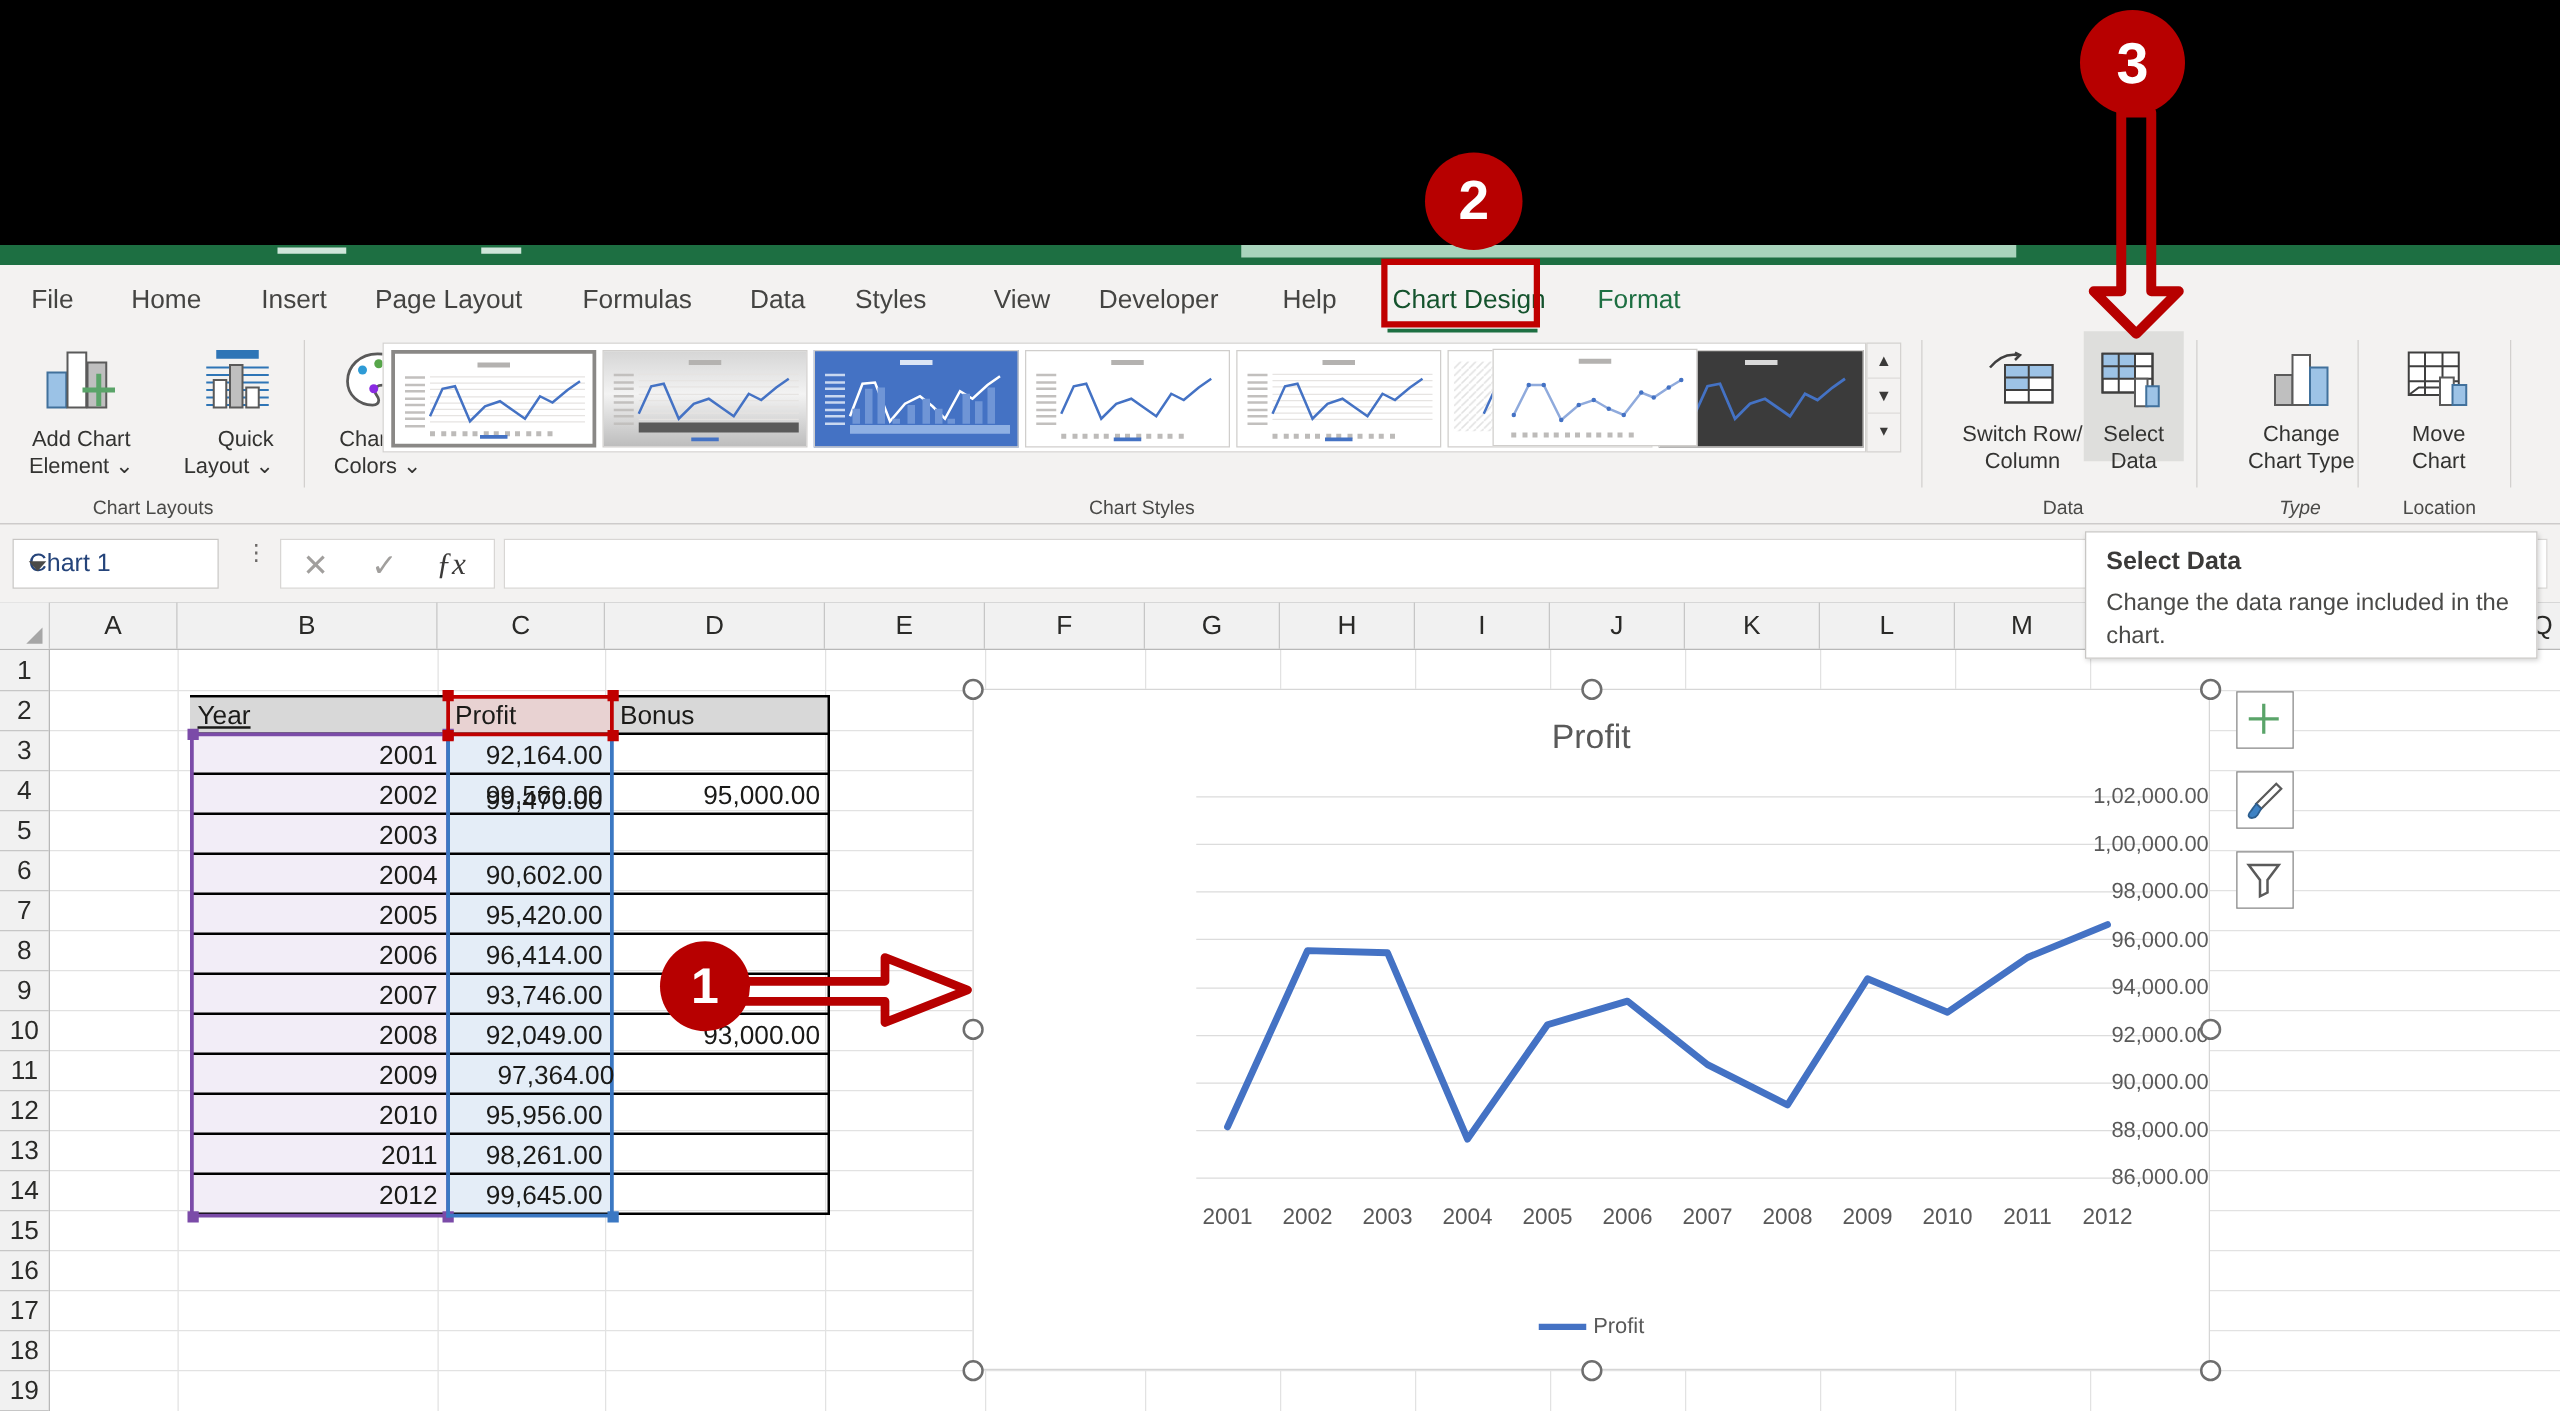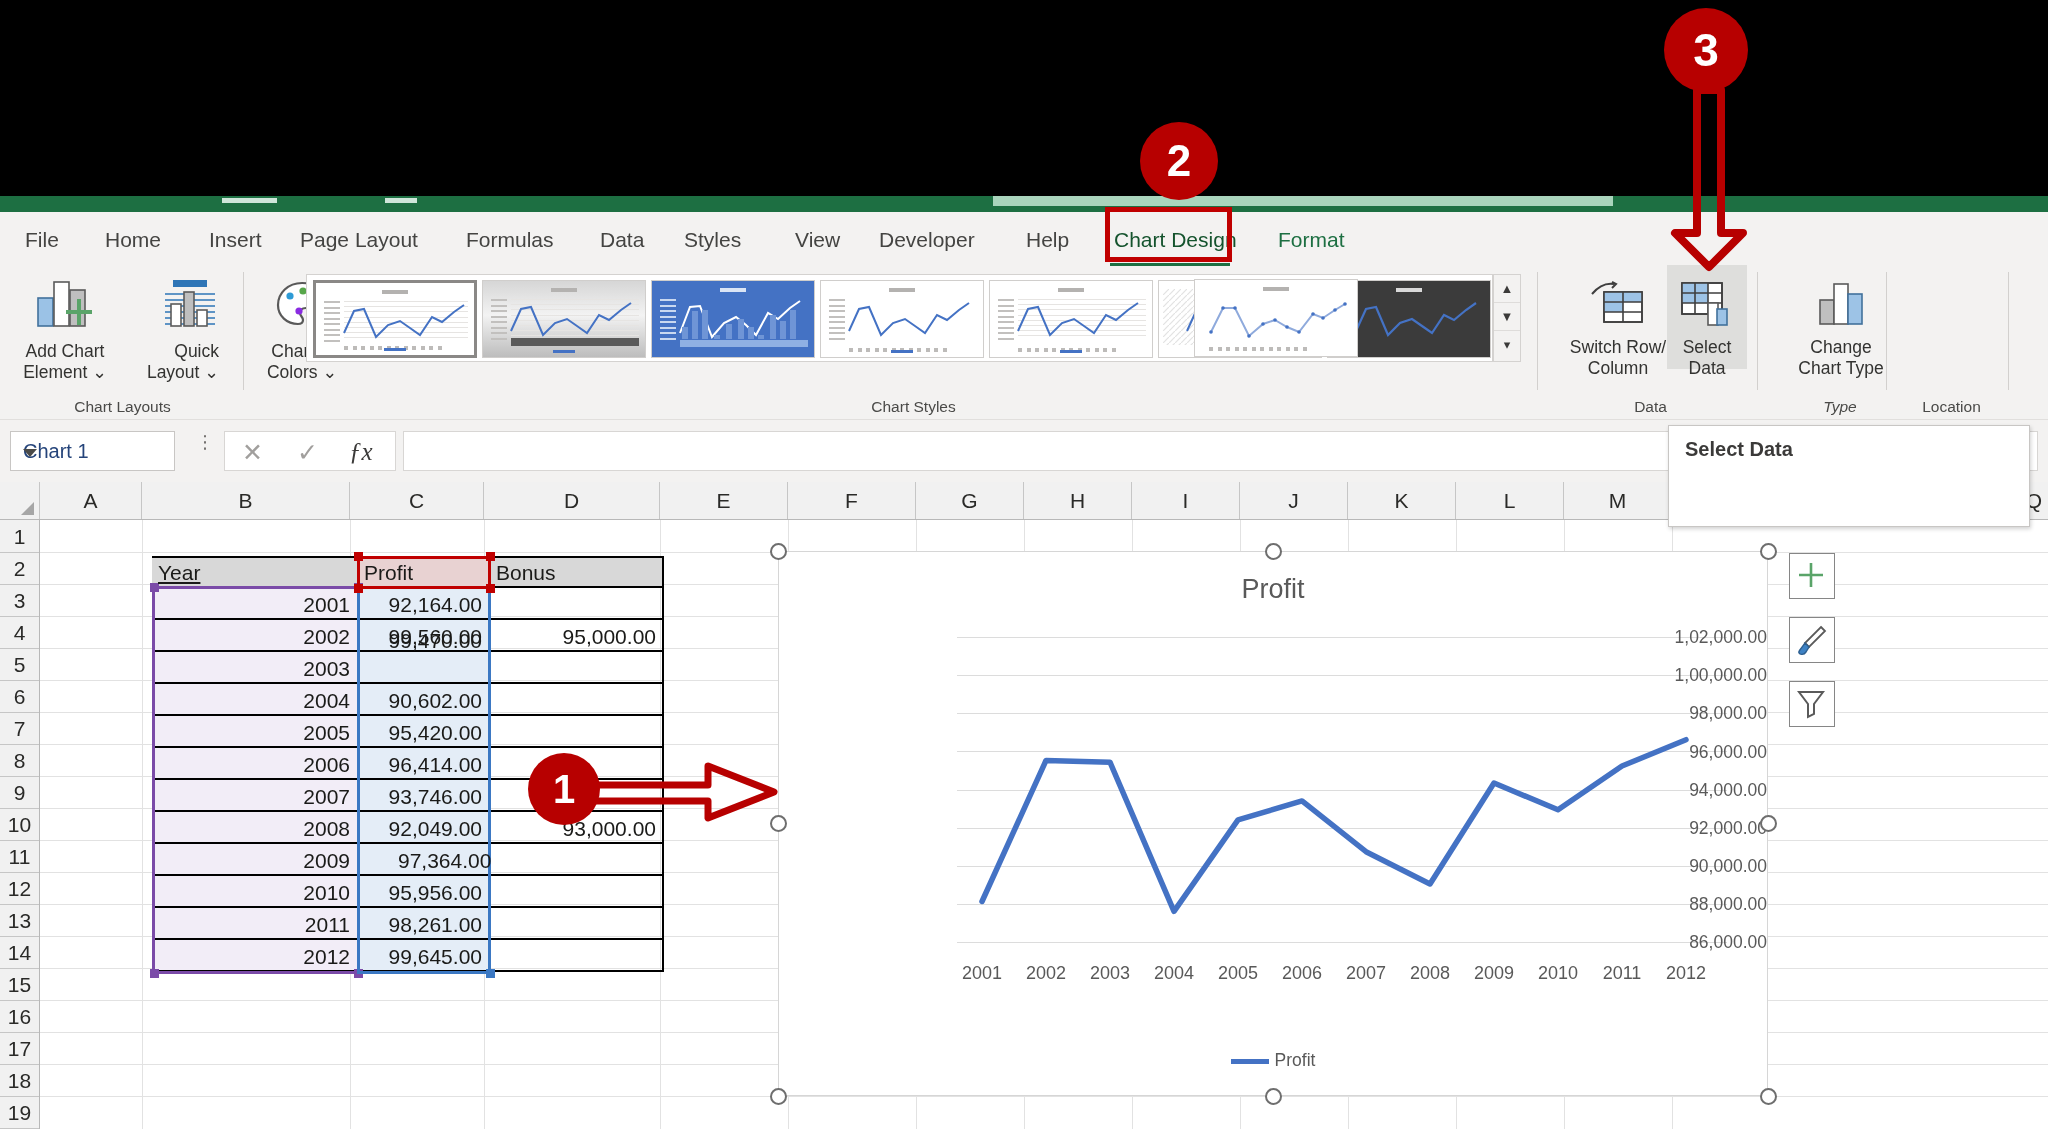--- a/index.html
+++ b/index.html
@@ -478,20 +478,35 @@
       <rect x="34" y="16" width="14" height="30" fill="#9dc3e6" stroke="#41719c" stroke-width="1.6"></rect>
     </svg>
     <div style="margin-top:2px;">
       <div>Change</div>
       <div>Chart Type</div>
     </div>
   </div>
 
   <div class="grp-sep" style="left:1886px;"></div>
 
+  <div class="bigbtn" style="left:1896px; top:278px; width:110px;">
+    <svg width="58" height="52" viewBox="0 0 58 52">
+      <g stroke="#3f3f3f" stroke-width="1.6" fill="#fff">
+        <rect x="5" y="4" width="40" height="34"></rect>
+        <path d="M18 4v34 M32 4v34 M5 15h40 M5 27h40"></path>
+        <path d="M5 38 l8 -6 h32" fill="none"></path>
+      </g>
+      <rect x="30" y="24" width="11" height="22" fill="#fff" stroke="#5a5a5a" stroke-width="1.6"></rect>
+      <rect x="40" y="30" width="11" height="16" fill="#9dc3e6" stroke="#41719c" stroke-width="1.6"></rect>
+    </svg>
+    <div style="margin-top:2px;">
+      <div>Move</div>
+      <div>Chart</div>
+    </div>
+  </div>
 
   <div class="grp-sep" style="left:2008px;"></div>
 
   <div class="grp-label" style="left:5px;   width:235px;">Chart Layouts</div>
   <div class="grp-label" style="left:306px; width:1215px;">Chart Styles</div>
   <div class="grp-label" style="left:1548px;width:205px;">Data</div>
   <div class="grp-label" style="left:1765px;width:150px;font-style:italic;">Type</div>
   <div class="grp-label" style="left:1894px;width:115px;">Location</div>
 
   <div class="fbar">
@@ -763,15 +778,16 @@
 
   <div class="badge" style="left:1140px; top:122px; width:78px; height:78px; font-size:44px; line-height:78px;">2</div>
 
   <div class="badge" style="left:1664px; top:8px; width:84px; height:84px; font-size:46px; line-height:84px;">3</div>
   <svg style="position:absolute;left:1650px;top:85px;" width="118" height="190" viewBox="0 0 118 190">
     <path d="M47 5 h24 V148 h22 L59 182 L25 148 h22 V5 z" fill="none" stroke="#b70000" stroke-width="8" stroke-linejoin="round"></path>
   </svg>
 
   <div class="tooltip">
     <div class="tt-title">Select Data</div>
+    <div class="tt-body">Change the data range included in the chart.</div>
   </div>
 
 </div>
 
 </body></html>

